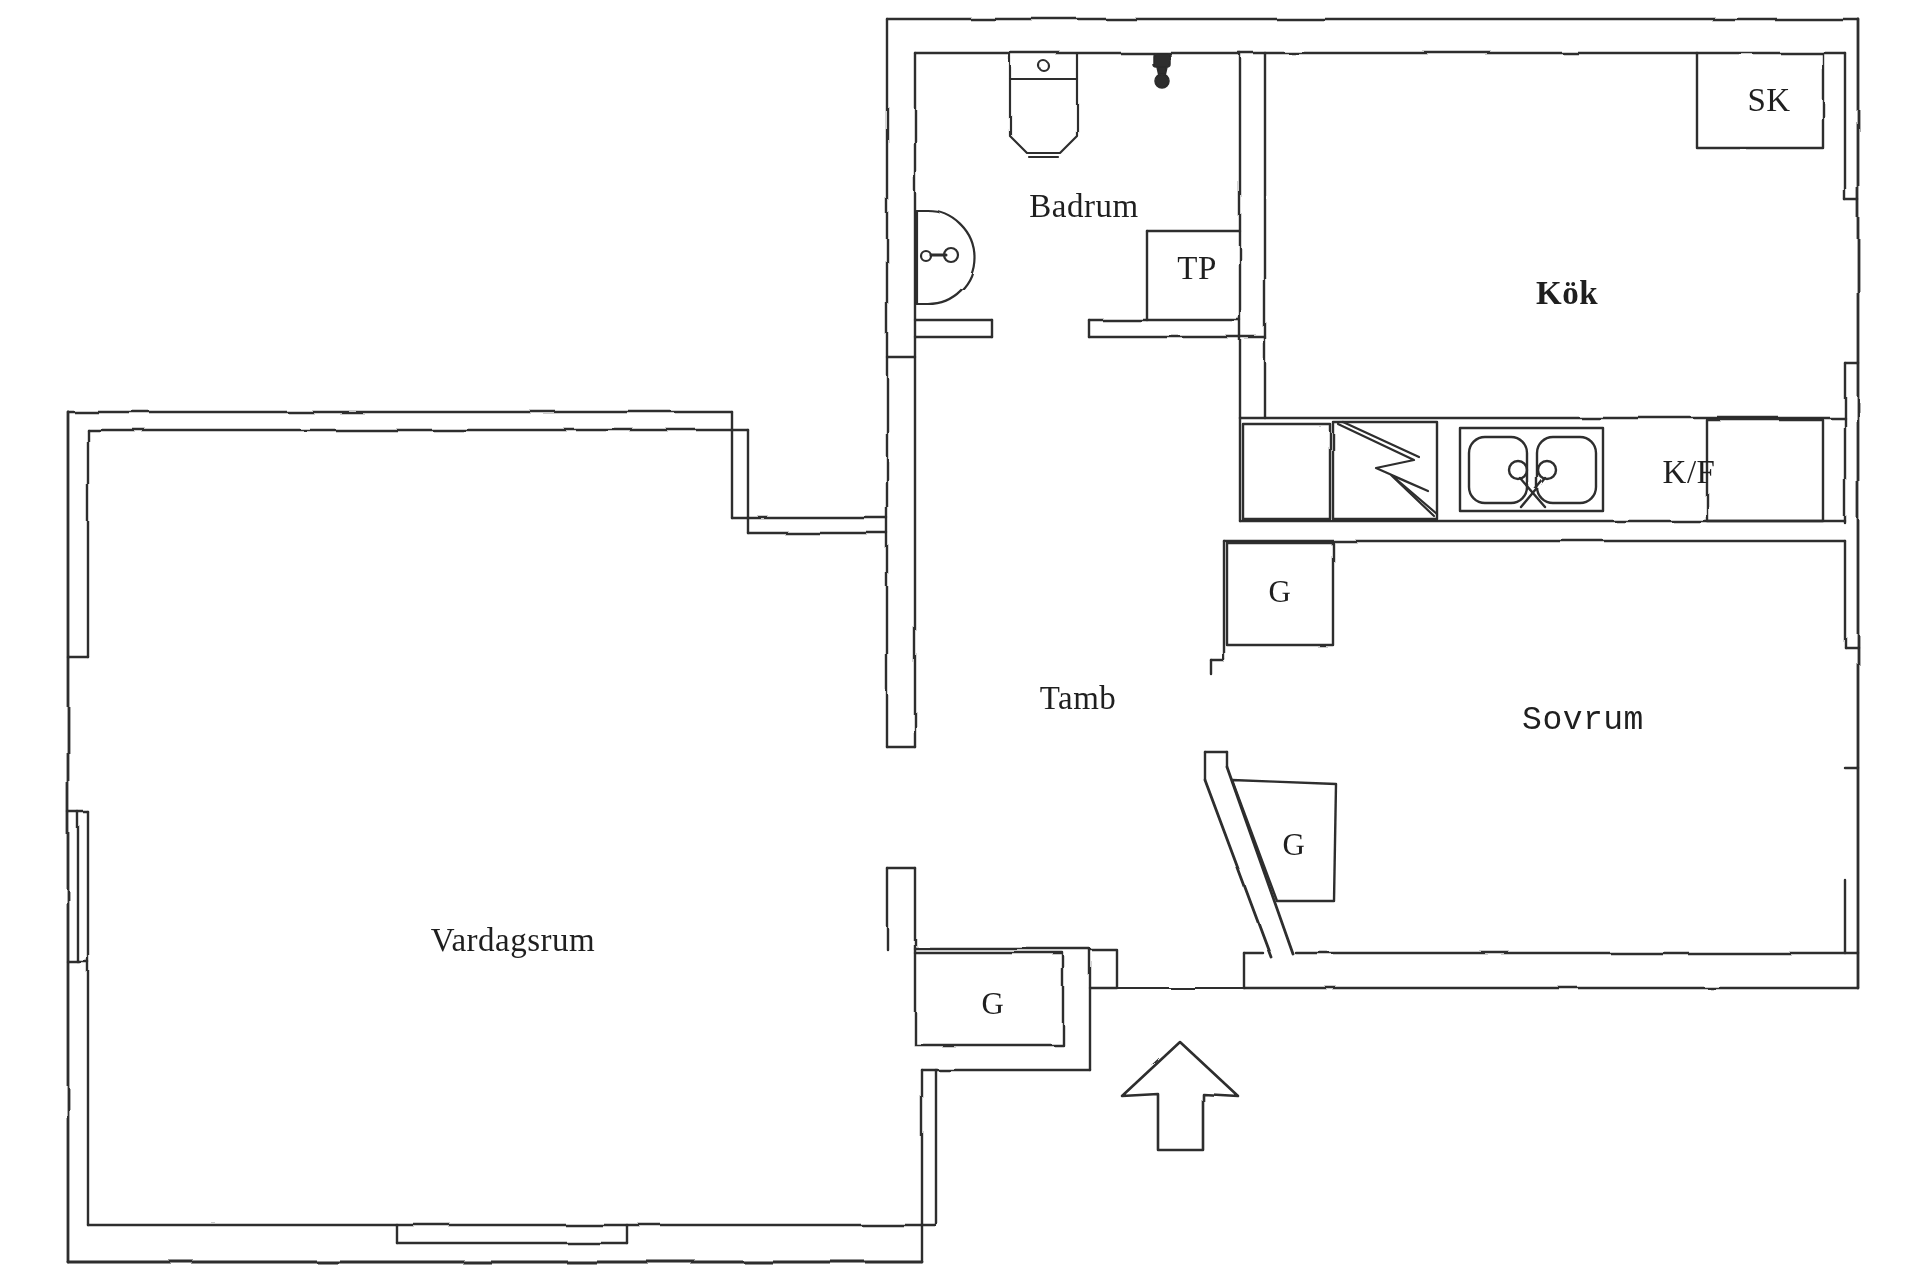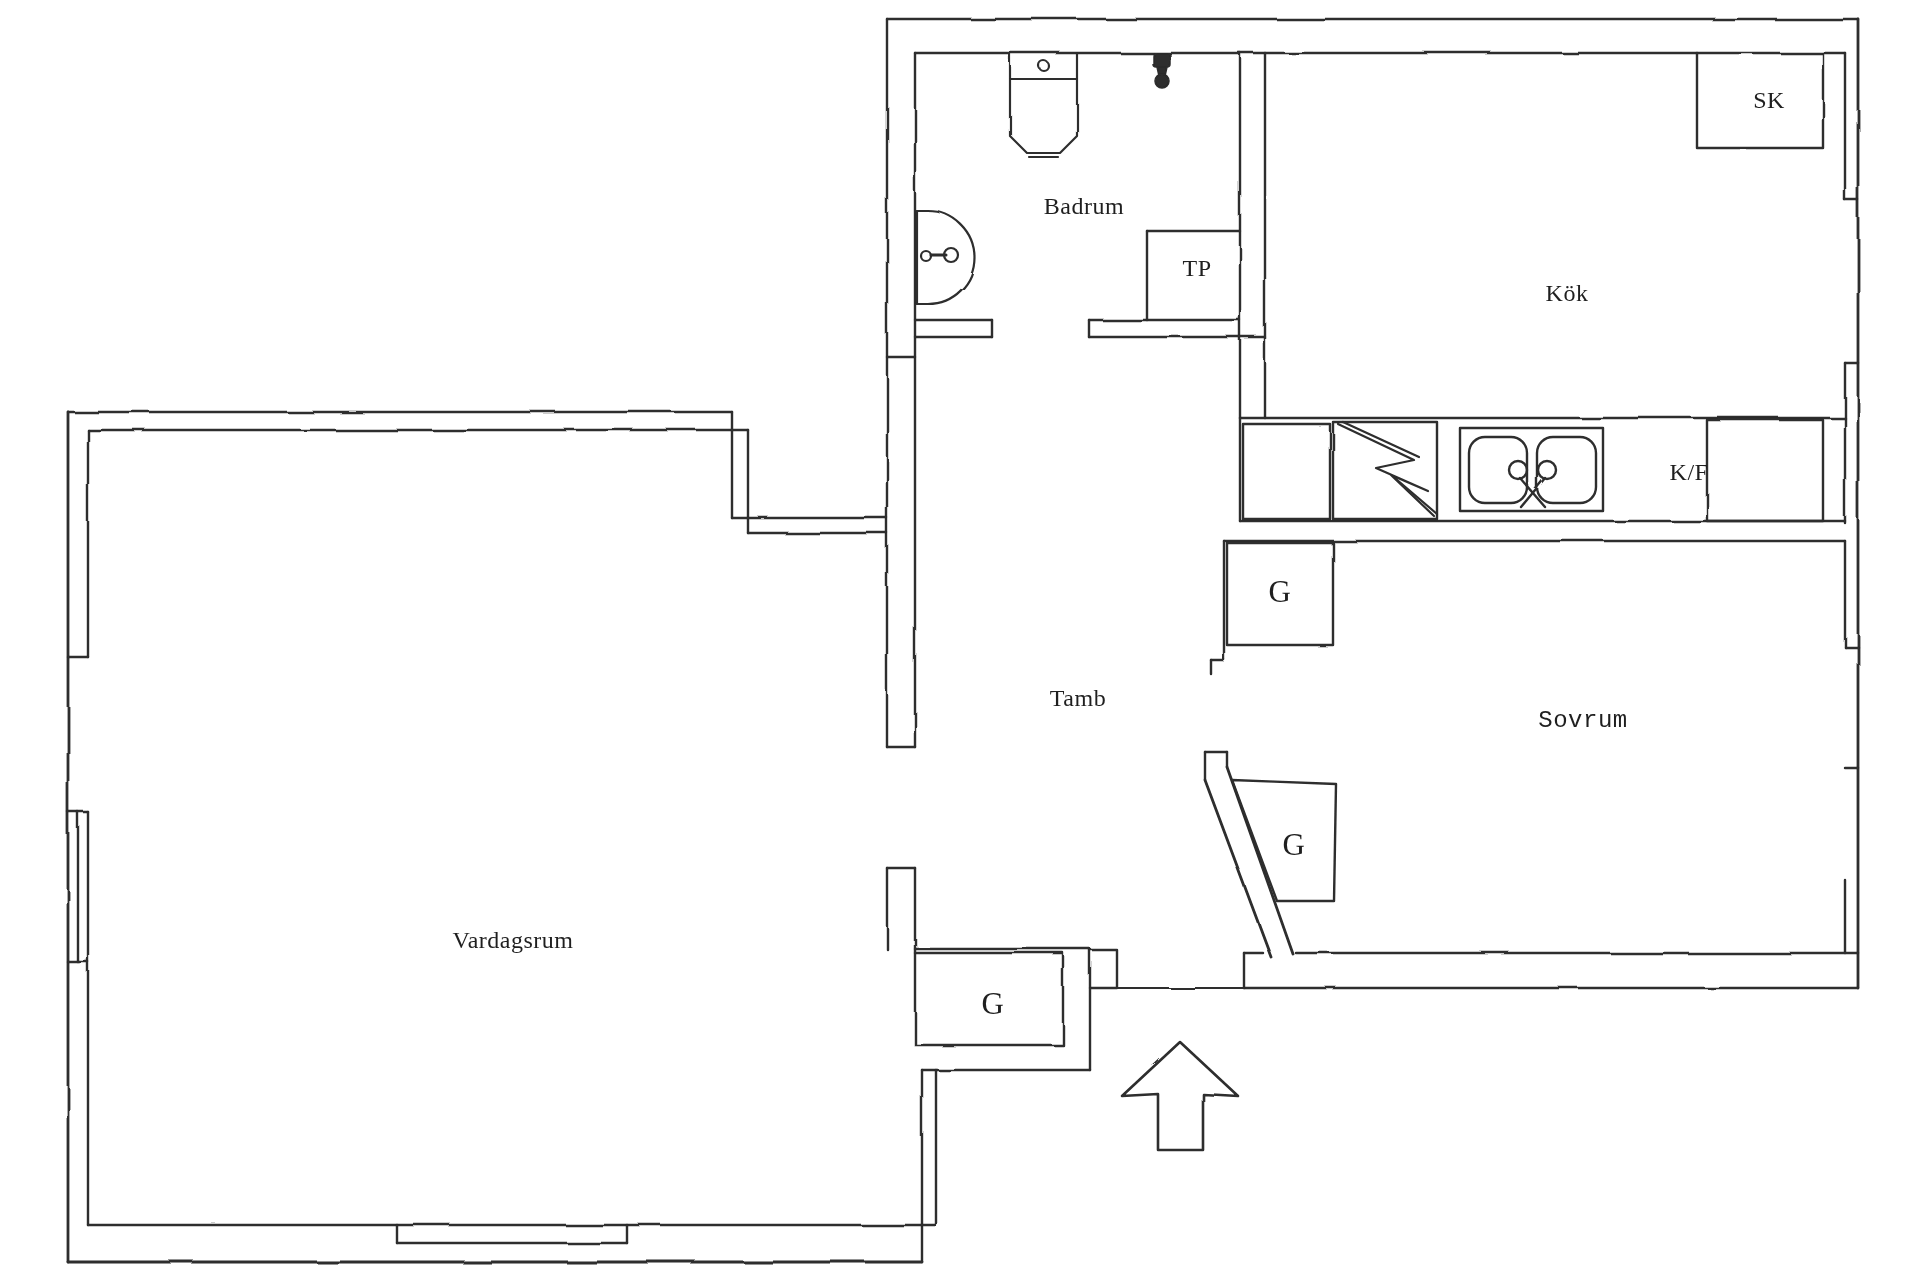--- a/index.html
+++ b/index.html
@@ -3,25 +3,25 @@
 <meta charset="utf-8">
 <style>
   html,body{margin:0;padding:0;background:#ffffff;}
   .stage{
     position:relative;width:1920px;height:1280px;background:#ffffff;overflow:hidden;
     font-family:"Liberation Serif","DejaVu Serif",serif;
   }
   .plan-svg{position:absolute;left:0;top:0;}
   .lbl{
     position:absolute;transform:translate(-50%,-50%);
-    font-size:24px;color:#1f1f1f;white-space:nowrap;letter-spacing:0.5px;
+    font-size:33px;color:#1f1f1f;white-space:nowrap;letter-spacing:0.5px;
   }
   .lbl-g{font-size:31px;}
   #lbl-badrum{left:1084px;top:206px;}
-  #lbl-kok{left:1567px;top:293px;}
+  #lbl-kok{left:1567px;top:293px;font-weight:bold;}
   #lbl-tamb{left:1078px;top:698px;}
   #lbl-sovrum{left:1583px;top:720px;font-family:Liberation Mono, monospace;}
   #lbl-vardagsrum{left:513px;top:912px;margin-top:28px;}
   #lbl-sk{left:1769px;top:100px;}
   #lbl-tp{left:1197px;top:268px;text-align:right;}
   #lbl-kf{left:1689px;top:472px;}
   #lbl-g-kok{left:1280px;top:592px;}
   #lbl-g-sovrum{left:1294px;top:845px;}
   #lbl-g-hall{left:993px;top:1004px;}
 </style>

